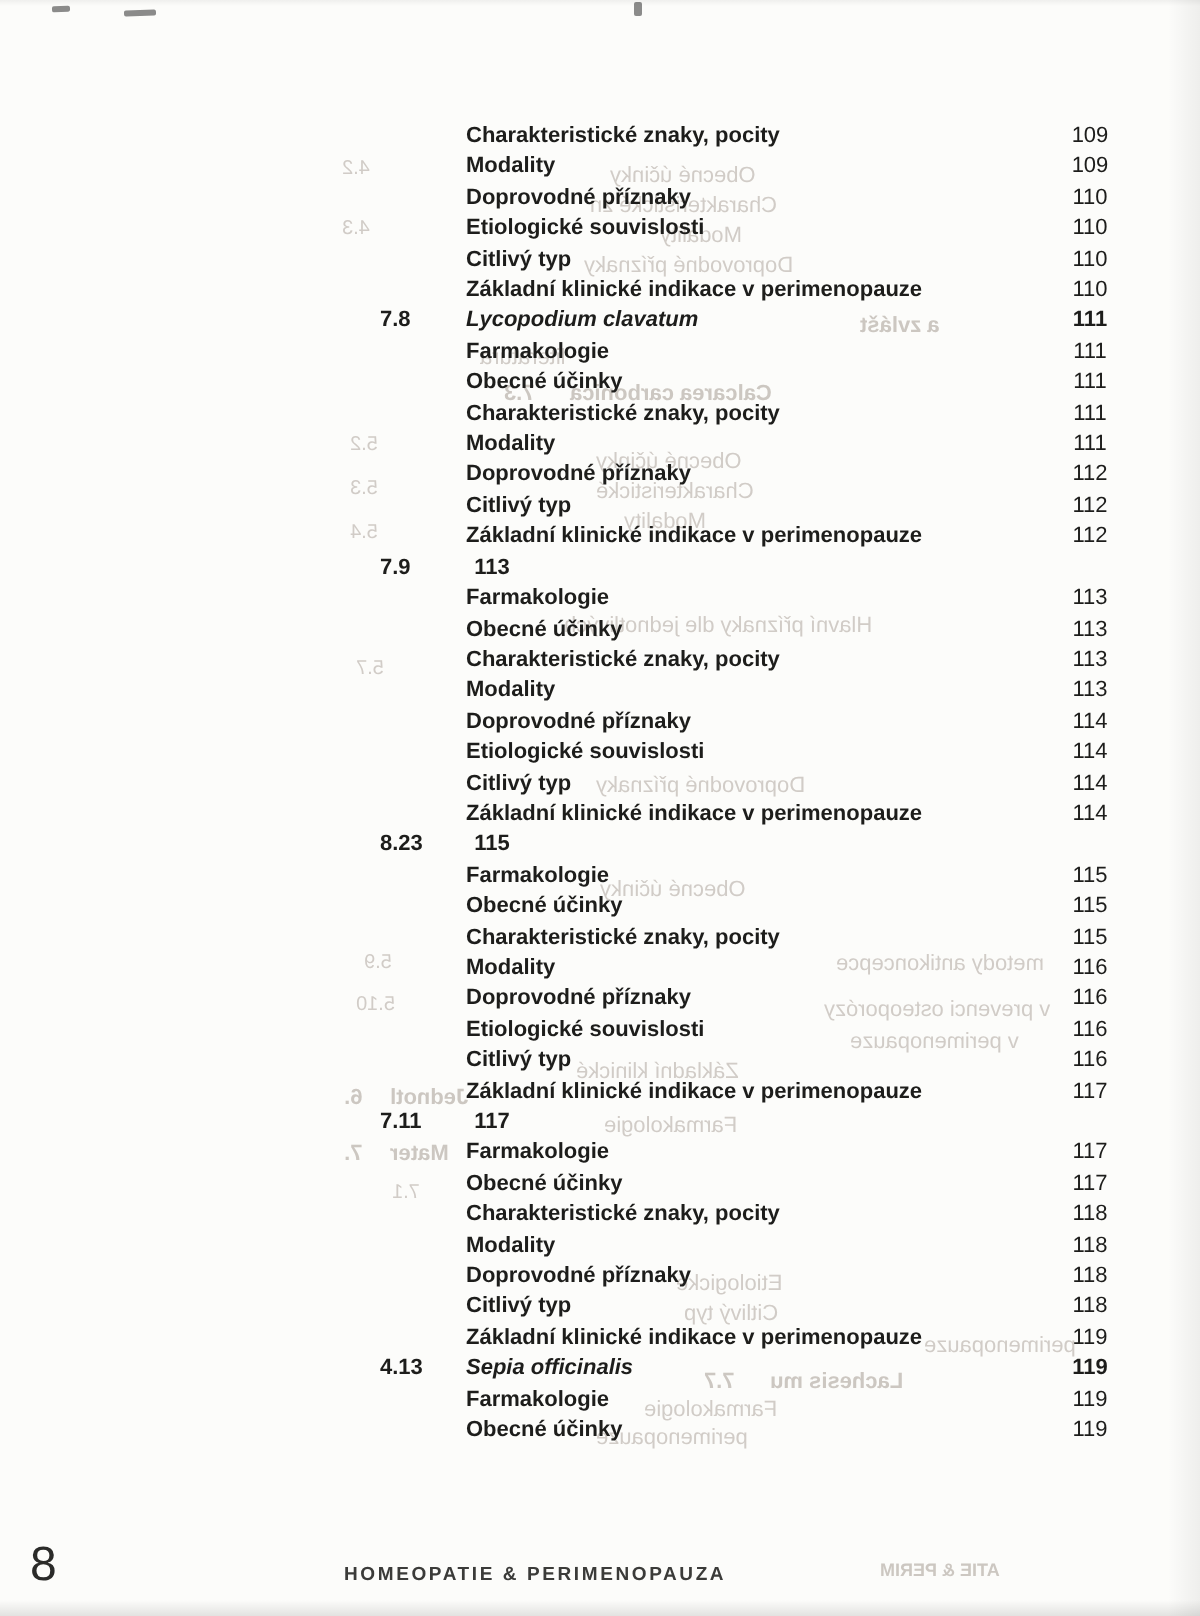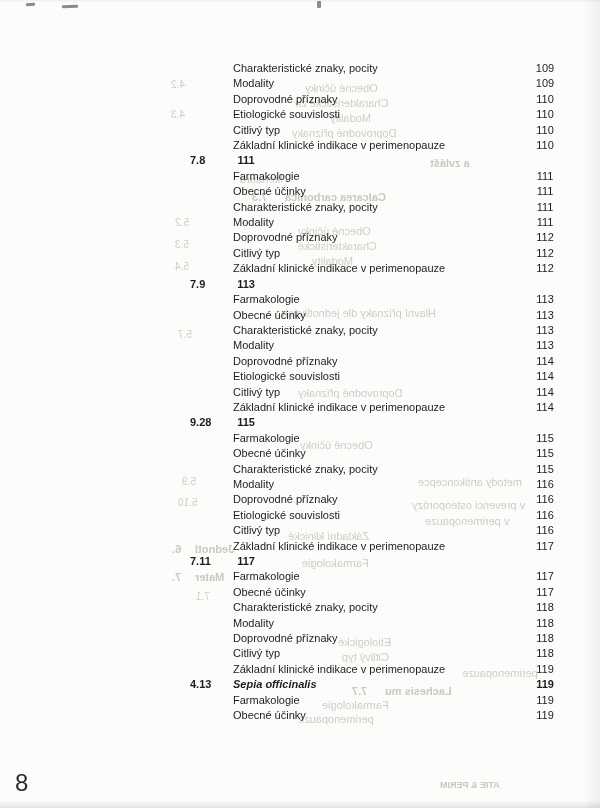--- a/index.html
+++ b/index.html
@@ -30,21 +30,21 @@
     transform:scaleX(-1);line-height:1;pointer-events:none;
   }
   .ghost.b{font-weight:bold;color:#ccc7c1;}
   
   #toc{position:absolute;left:190px;top:61px;width:368px;}
   .toc-row{
     display:flex;align-items:baseline;height:15.42px;
     font-size:11px;line-height:15.42px;white-space:nowrap;
   }
   .toc-num{flex:none;width:43px;font-weight:bold;}
-  .toc-label{flex:1;overflow:hidden;}
+  .toc-label{flex:1;overflow:hidden;font-weight:bold;}
   .toc-page{flex:none;min-width:26px;text-align:center;}
   .toc-row.section .toc-label{font-weight:bold;font-style:italic;}
   .toc-row.section .toc-page{font-weight:bold;}
   
   .folio{position:absolute;left:15px;top:769px;font-size:24px;color:#2b2b29;}
   .running-title{
     position:absolute;left:172px;top:782px;
     font-size:9.5px;font-weight:bold;letter-spacing:1.3px;color:#3b3b39;
   }
 </style>
@@ -126,20 +126,21 @@
         <span class="toc-label">Citlivý typ</span>
         <span class="toc-page">110</span>
       </div>
       <div class="toc-row">
         <span class="toc-num"></span>
         <span class="toc-label">Základní klinické indikace v perimenopauze</span>
         <span class="toc-page">110</span>
       </div>
       <div class="toc-row section">
         <span class="toc-num">7.8</span>
+        <span class="toc-label">Lycopodium clavatum</span>
         <span class="toc-page">111</span>
       </div>
       <div class="toc-row">
         <span class="toc-num"></span>
         <span class="toc-label">Farmakologie</span>
         <span class="toc-page">111</span>
       </div>
       <div class="toc-row">
         <span class="toc-num"></span>
         <span class="toc-label">Obecné účinky</span>
@@ -208,21 +209,21 @@
         <span class="toc-num"></span>
         <span class="toc-label">Citlivý typ</span>
         <span class="toc-page">114</span>
       </div>
       <div class="toc-row">
         <span class="toc-num"></span>
         <span class="toc-label">Základní klinické indikace v perimenopauze</span>
         <span class="toc-page">114</span>
       </div>
       <div class="toc-row section">
-        <span class="toc-num">9.28</span>
+        <span class="toc-num">8.23</span>
         <span class="toc-page">115</span>
       </div>
       <div class="toc-row">
         <span class="toc-num"></span>
         <span class="toc-label">Farmakologie</span>
         <span class="toc-page">115</span>
       </div>
       <div class="toc-row">
         <span class="toc-num"></span>
         <span class="toc-label">Obecné účinky</span>
@@ -308,18 +309,19 @@
         <span class="toc-page">119</span>
       </div>
       <div class="toc-row">
         <span class="toc-num"></span>
         <span class="toc-label">Obecné účinky</span>
         <span class="toc-page">119</span>
       </div>
     </div>
 
   <div class="folio">8</div>
+  <div class="running-title">HOMEOPATIE &amp; PERIMENOPAUZA</div>
 
   <div class="edge-right"></div>
   <div class="edge-bottom"></div>
   <div class="edge-top"></div>
 
 </div>
 
 </body></html>

